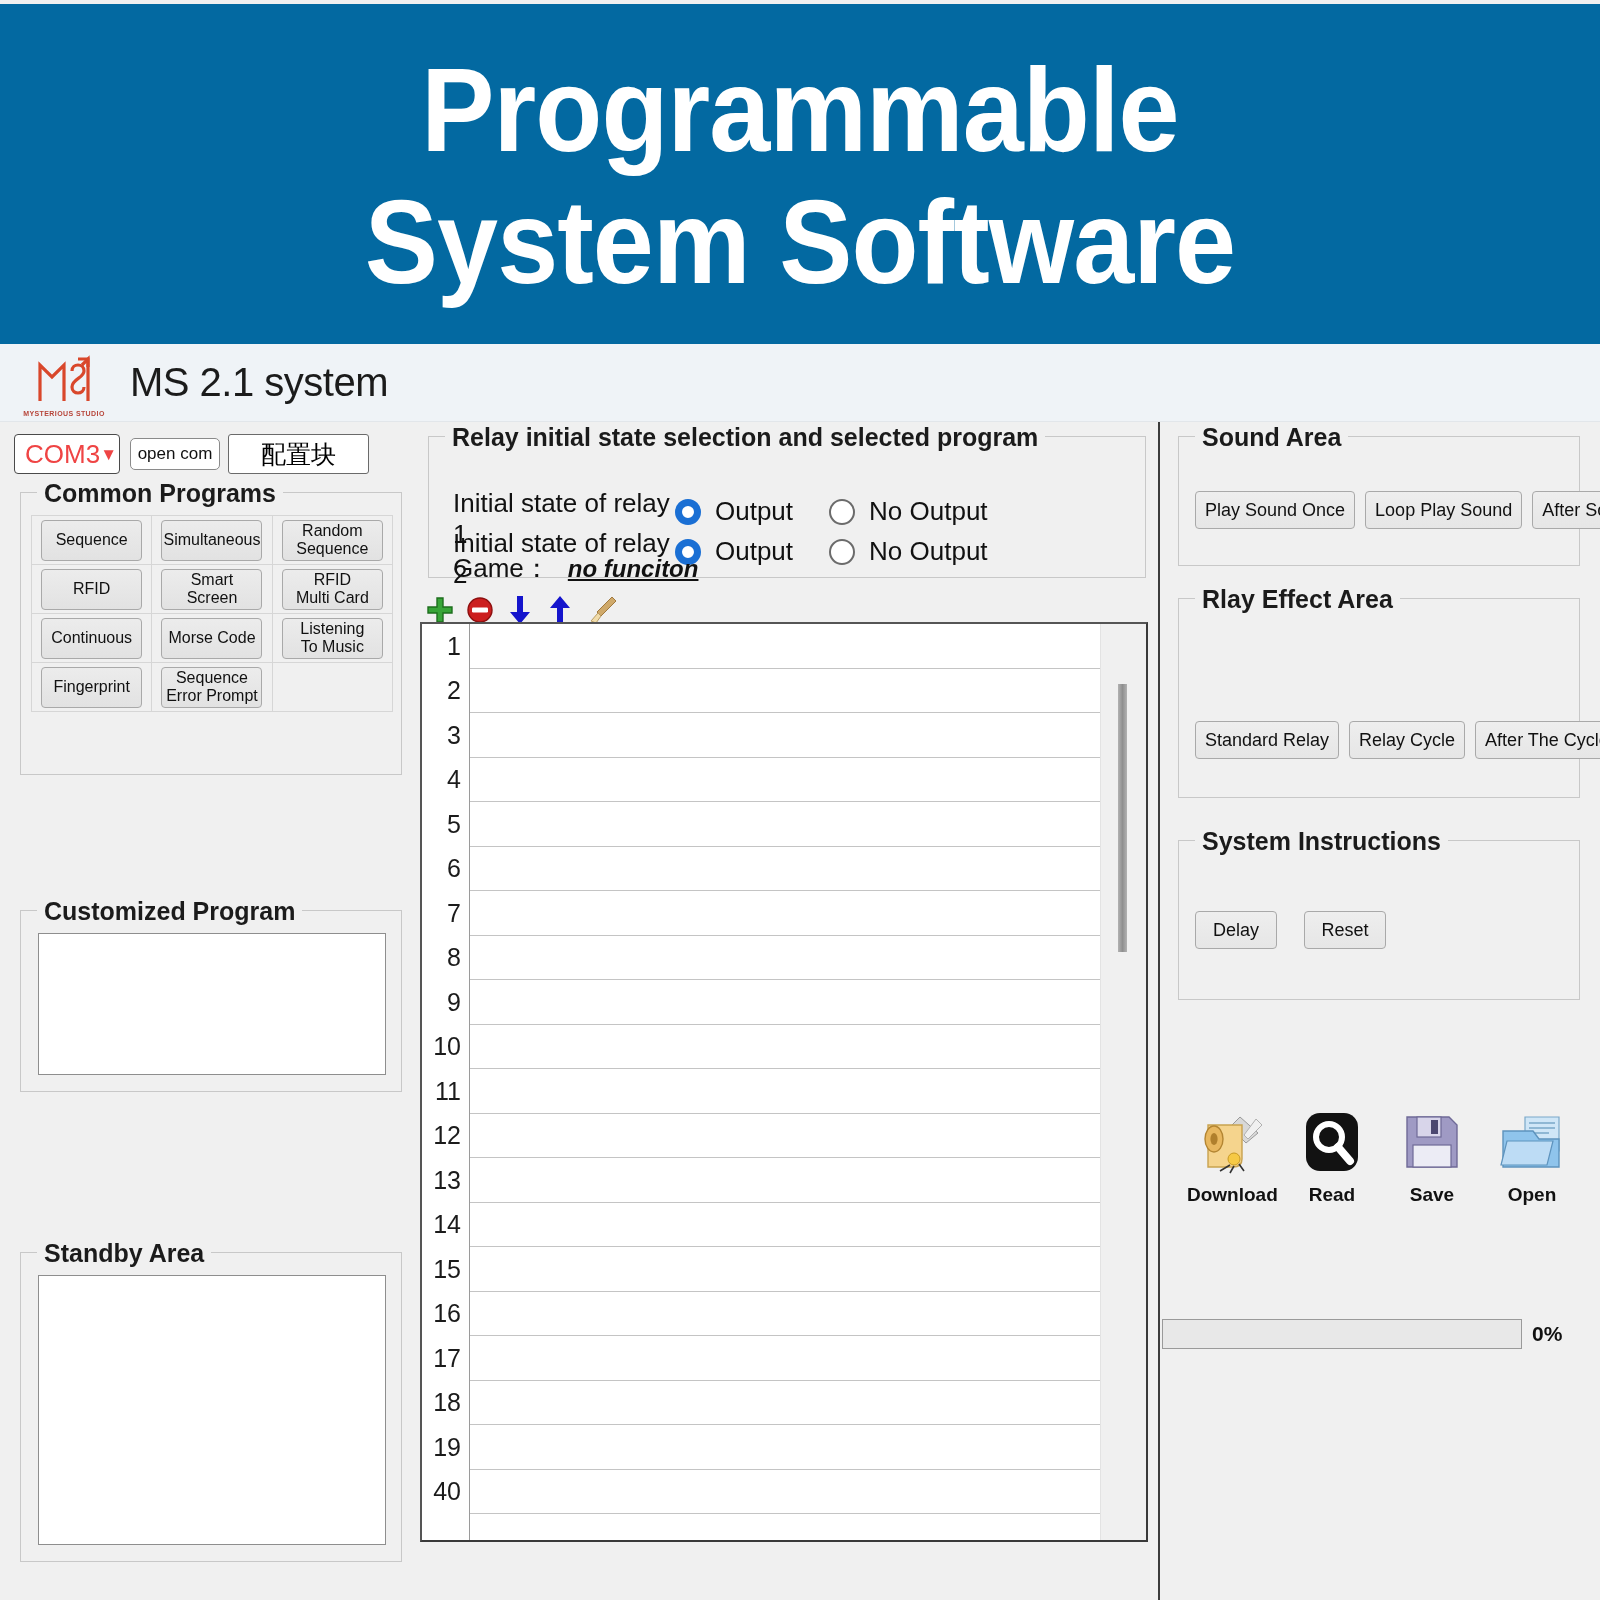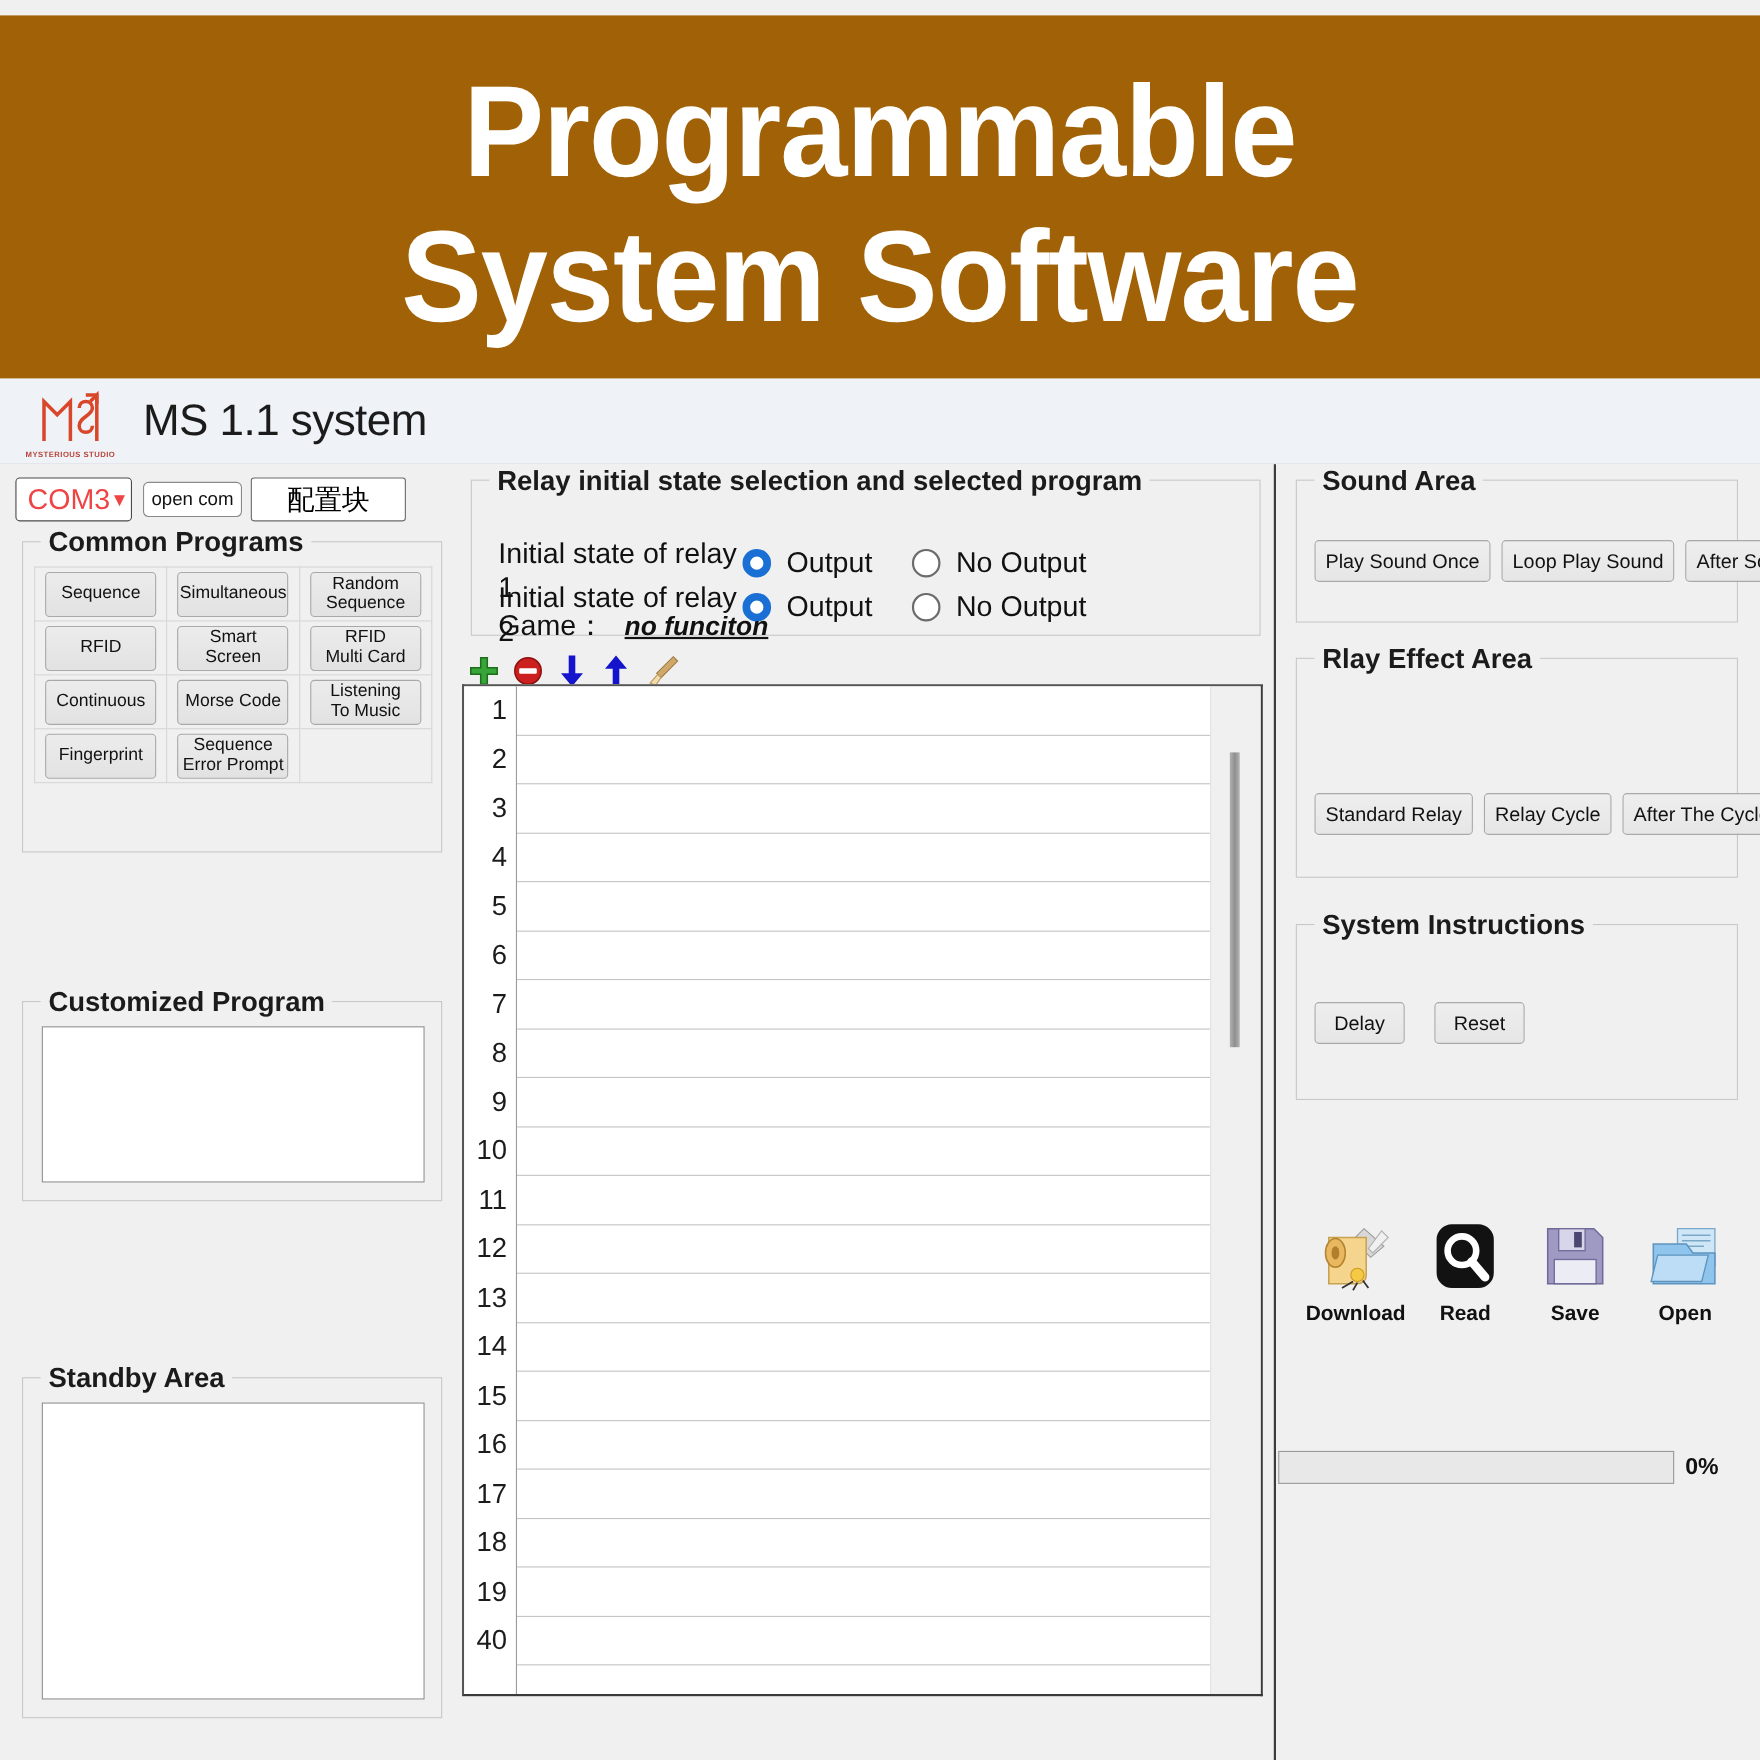--- a/index.html
+++ b/index.html
@@ -6,22 +6,22 @@
   html, body { margin:0; padding:0; }
   body {
     width:1600px; height:1600px;
     font-family:"Liberation Sans", sans-serif;
     background:#f0f0f0;
     overflow:hidden;
   }
 
   
   #banner {
-    position:absolute; left:0; top:14px; width:1600px; height:344px;
-    background:#a16207;
+    position:absolute; left:0; top:4px; width:1600px; height:344px;
+    background:#0369a1;
     display:flex; align-items:center; justify-content:center;
   }
   #banner-title {
     color:#ffffff;
     font-size:118px;
     font-weight:bold;
     line-height:1.12;
     text-align:center;
     letter-spacing:-1px;
     white-space:pre-line;
@@ -244,21 +244,21 @@
     <svg id="logo-mark" width="62" height="54" viewBox="0 0 62 54">
       <g fill="none" stroke="#d9472b" stroke-width="3.2">
         <path d="M8 50 L8 14 L20 26 L32 14 L32 50"></path>
         <path d="M40 20 C40 12, 52 12, 52 20 C52 27, 40 28, 40 36 C40 44, 52 44, 52 36"></path>
         <path d="M46 8 L56 8 L56 50"></path>
         <path d="M50 14 L56 8 L56 16"></path>
       </g>
     </svg>
     <div id="logo-caption">MYSTERIOUS STUDIO</div>
   </div>
-  <div id="app-title">MS 1.1 system</div>
+  <div id="app-title">MS 2.1 system</div>
 </div>
 
 <div id="main">
 
   <div id="com-select">
     <span>COM3</span>
     <span id="com-caret">▼</span>
   </div>
   <div id="open-com-btn">open com</div>
   <div id="config-btn">配置块</div>

